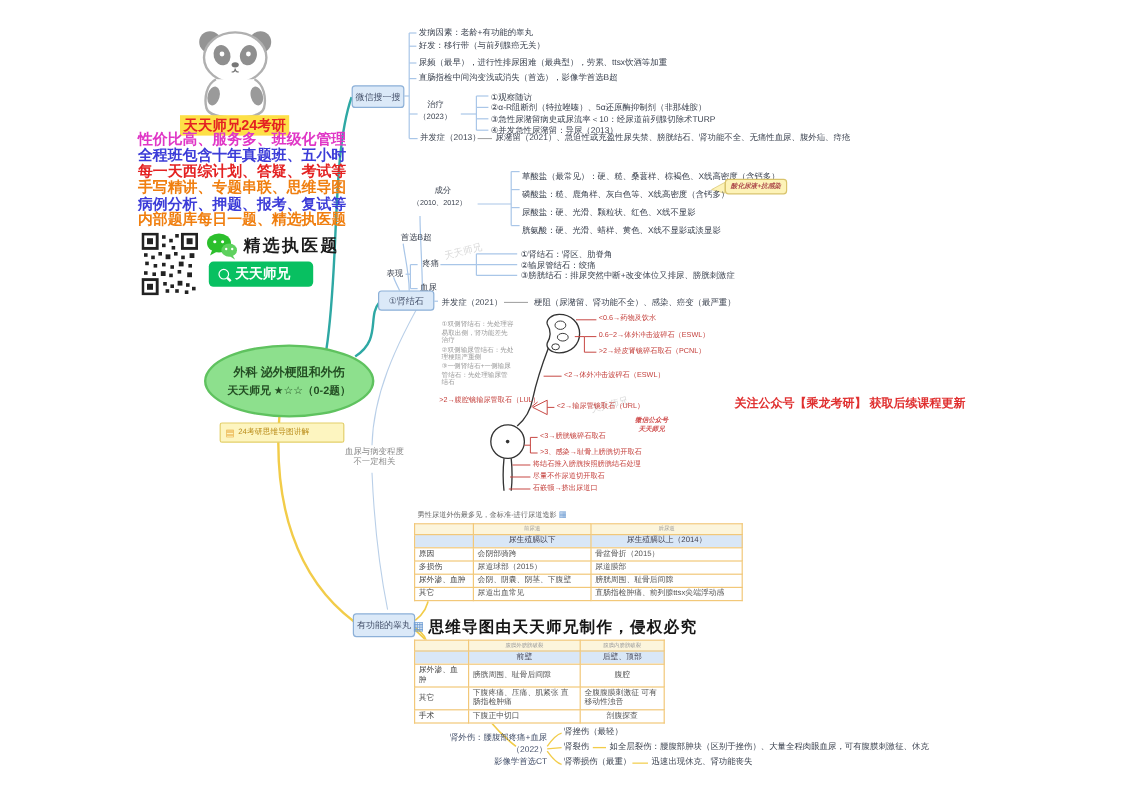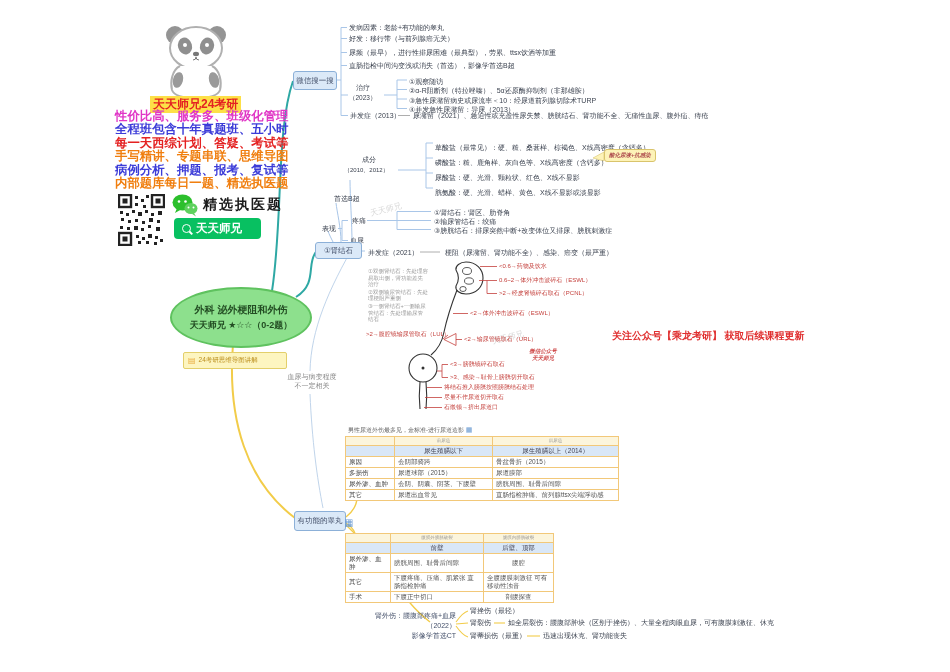--- a/index.html
+++ b/index.html
@@ -374,20 +374,21 @@
     </tr>
     <tr>
       <td class="lbl">其它</td>
       <td>尿道出血常见</td>
       <td class="wrapcell">直肠指检肿痛、前列腺ttsx尖端浮动感</td>
     </tr>
   </tbody>
     </table>
 
   <div class="copy-icon">▦</div>
+  <div class="copyright">思维导图由天天师兄制作，侵权必究</div>
 
   <table class="tbl" style="left:345px;top:533px;">
     <tbody>
         <tr class="h1">
       <td style="width:40px;"></td>
       <td style="width:88px;">腹膜外膀胱破裂</td>
       <td style="width:65px;">腹膜内膀胱破裂</td>
     </tr>
     <tr class="h2">
       <td></td>

